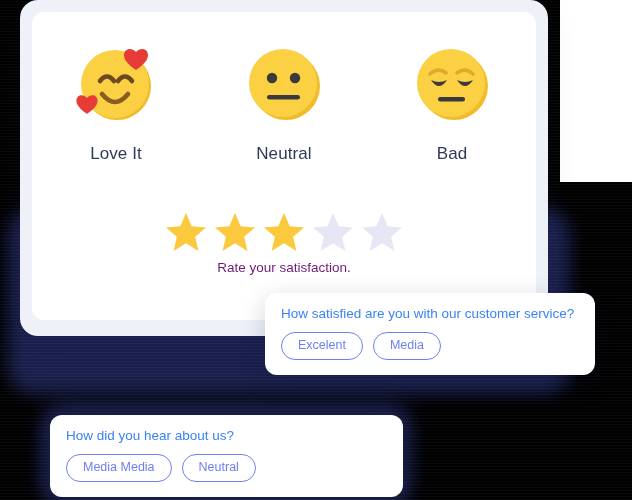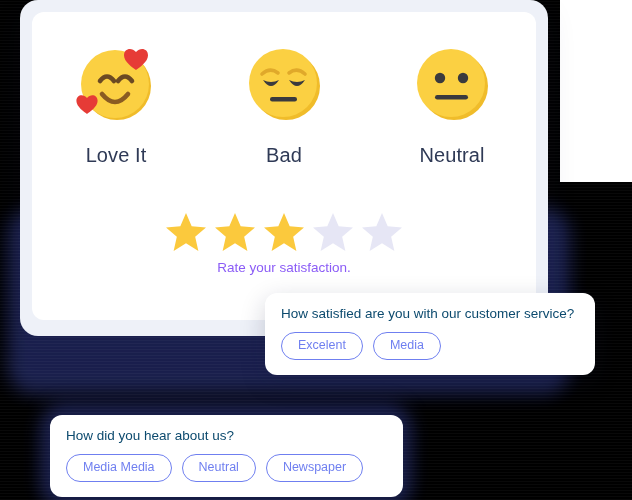--- a/index.html
+++ b/index.html
@@ -84,21 +84,21 @@
     display: flex;
     flex-direction: column;
     align-items: center;
   }
   .emoji-art {
     width: 86px; height: 86px;
     position: relative;
   }
   .emoji-label {
     margin-top: 18px;
-    font-size: 20px;
+    font-size: 17px;
     color: #2f3a56;
     letter-spacing: .1px;
   }
 
   
   .stars-wrap {
     position: absolute;
     left: 0; top: 198px;
     width: 504px;
     display: flex;
@@ -106,38 +106,38 @@
     align-items: center;
   }
   .stars {
     display: flex;
     gap: 5px;
   }
   .star { width: 44px; height: 44px; display: block; }
   .rate-caption {
     margin-top: 6px;
     font-size: 13.5px;
-    color: #8b5cf6;
+    color: #701a75;
   }
 
   
   .q-card {
     position: absolute;
     background: #ffffff;
     border-radius: 12px;
     box-shadow: 0 8px 26px rgba(20,25,60,0.20);
   }
   #service-card { left: 265px; top: 293px; width: 330px; height: 82px; }
   #source-card  { left: 50px;  top: 415px; width: 353px; height: 82px; }
 
   .q-title {
     position: absolute;
     left: 16px; top: 13px;
     font-size: 13.5px;
-    color: #0c4a6e;
+    color: #3b82f6;
     white-space: nowrap;
   }
   .pill-row {
     position: absolute;
     left: 16px; top: 39px;
     display: flex;
     gap: 10px;
   }
   .pill {
     border: 1px solid #6f7ff0;
@@ -181,43 +181,43 @@
             </svg>
           </div>
           <div class="emoji-label">Love It</div>
         </div>
 
         <div class="emoji-col">
           <div class="emoji-art">
             <svg viewBox="0 0 86 86" width="86" height="86">
               <circle cx="45" cy="46" r="34" fill="#f0bc2a"></circle>
               <circle cx="42" cy="43" r="34" fill="#fbd042"></circle>
+              <circle cx="31" cy="38" r="5.2" fill="#3a3a3e"></circle>
+              <circle cx="54" cy="38" r="5.2" fill="#3a3a3e"></circle>
+              <rect x="26" y="55" width="33" height="4.6" rx="2.3" fill="#3a3a3e"></rect>
+            </svg>
+          </div>
+          <div class="emoji-label">Neutral</div>
+        </div>
+
+        <div class="emoji-col">
+          <div class="emoji-art">
+            <svg viewBox="0 0 86 86" width="86" height="86">
+              <circle cx="45" cy="46" r="34" fill="#f0bc2a"></circle>
+              <circle cx="42" cy="43" r="34" fill="#fbd042"></circle>
               <path d="M21 34 q8 -7 16 -1" fill="none" stroke="#e0a92a" stroke-width="3.6" stroke-linecap="round"></path>
               <path d="M48 33 q8 -6 16 1" fill="none" stroke="#e0a92a" stroke-width="3.6" stroke-linecap="round"></path>
               <path d="M22 40 q8 12 16 0 q-8 4 -16 0 z" fill="#3a3a3e"></path>
               <path d="M48 40 q8 12 16 0 q-8 4 -16 0 z" fill="#3a3a3e"></path>
               <rect x="29" y="57" width="27" height="4.4" rx="2.2" fill="#3a3a3e"></rect>
             </svg>
           </div>
           <div class="emoji-label">Bad</div>
         </div>
 
-        <div class="emoji-col">
-          <div class="emoji-art">
-            <svg viewBox="0 0 86 86" width="86" height="86">
-              <circle cx="45" cy="46" r="34" fill="#f0bc2a"></circle>
-              <circle cx="42" cy="43" r="34" fill="#fbd042"></circle>
-              <circle cx="31" cy="38" r="5.2" fill="#3a3a3e"></circle>
-              <circle cx="54" cy="38" r="5.2" fill="#3a3a3e"></circle>
-              <rect x="26" y="55" width="33" height="4.6" rx="2.3" fill="#3a3a3e"></rect>
-            </svg>
-          </div>
-          <div class="emoji-label">Neutral</div>
-        </div>
-
       </div>
 
       <div class="stars-wrap">
         <div class="stars" id="stars">
             <svg viewBox="0 0 48 48" class="star">
               <path d="M24 3.2 L30.2 17.6 L45.8 19.0 L34.0 29.3 L37.5 44.6 L24 36.4 L10.5 44.6 L14.0 29.3 L2.2 19.0 L17.8 17.6 Z" fill="#fbc93d"></path>
             </svg>
             <svg viewBox="0 0 48 48" class="star">
               <path d="M24 3.2 L30.2 17.6 L45.8 19.0 L34.0 29.3 L37.5 44.6 L24 36.4 L10.5 44.6 L14.0 29.3 L2.2 19.0 L17.8 17.6 Z" fill="#fbc93d"></path>
             </svg>
@@ -243,17 +243,16 @@
         <button class="pill">Excelent</button>
         <button class="pill">Media</button>
       </div>
   </div>
 
   <div class="q-card" id="source-card">
     <div class="q-title">How did you hear about us?</div>
     <div class="pill-row" id="source-pills">
         <button class="pill">Media Media</button>
         <button class="pill">Neutral</button>
-        <button class="pill">Newspaper</button>
       </div>
   </div>
 
 </div>
 
 </body></html>

